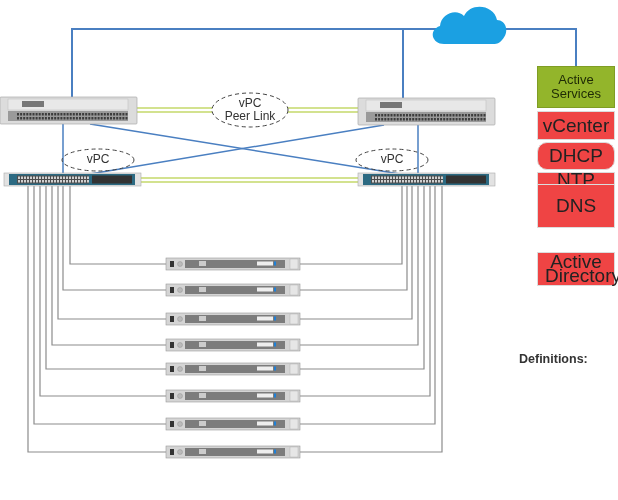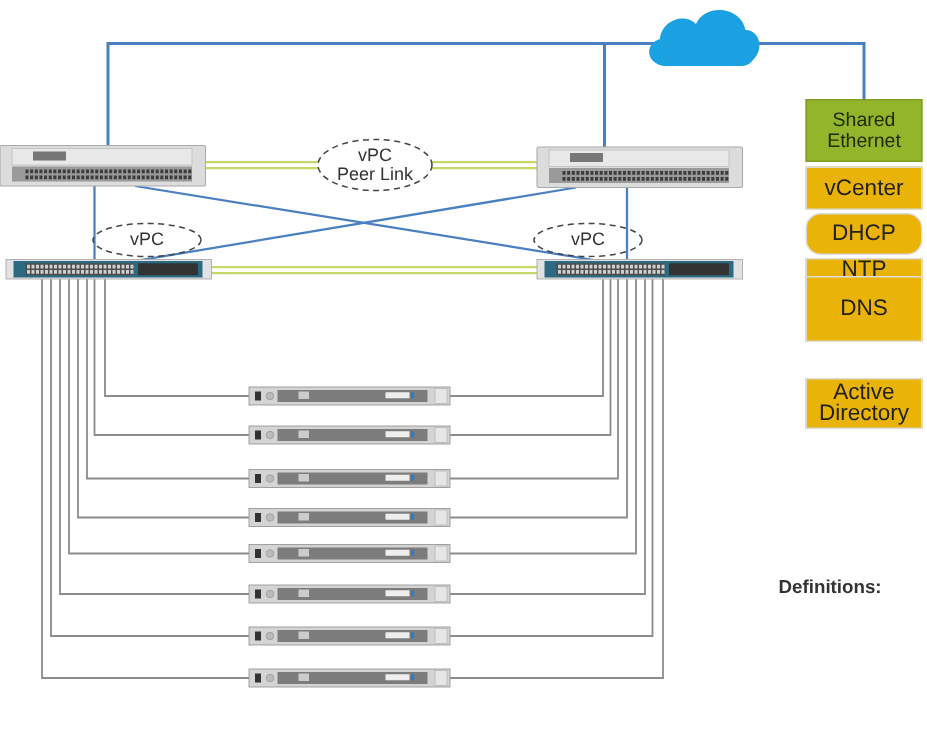--- a/index.html
+++ b/index.html
@@ -1,25 +1,25 @@
 <!DOCTYPE html>
 <html><head>
   <meta charset="utf-8">
   <style>
     html, body { margin: 0; padding: 0; background: #ffffff; }
     body { width: 618px; height: 500px; position: relative; overflow: hidden;
            font-family: "Liberation Sans", sans-serif; }
     #diagram { position: absolute; left: 0; top: 0; }
-    .svc-box { position: absolute; left: 537px; width: 78px; background: #eab308;
+    .svc-box { position: absolute; left: 537px; width: 78px; background: #ef4444;
                border: 1px solid #dcdcdc; box-sizing: border-box; display: flex;
                align-items: center; justify-content: center; text-align: center;
-               font-size: 15px; line-height: 14px; color: #222; }
+               font-size: 19px; line-height: 14px; color: #222; }
     .svc-head { background: #93b52b; border-color: #7f9d24; color: #1e2a05; font-size: 13px; }
     .legend { position: absolute; left: 519px; top: 352px; font-size: 12.5px; color: #333; }
-    .legend .title { font-weight: bold; color: #333; margin-bottom: 1px; margin-top: 32px; }
+    .legend .title { font-weight: bold; color: #333; margin-bottom: 1px; }
     .legend .row { display: flex; align-items: center; height: 15px; }
     .legend .sw { width: 12px; height: 2px; margin: 0 5px 0 2px; display: inline-block; }
     .bubble-label { position: absolute; font-size: 12px; color: #333; text-align: center; line-height: 13px; }
   </style>
 </head>
 <body>
 
 <svg id="diagram" width="618" height="500" viewBox="0 0 618 500">
   <g id="lines-converged">
       <polyline points="70,186 70,264 166,264" fill="none" stroke="#8c8c8c" stroke-width="1.2"></polyline>
@@ -415,21 +415,21 @@
 </svg>
 
 <div class="bubble-label" style="left:222px; top:97px; width:56px;">
   <div>vPC</div>
   <div>Peer Link</div>
 </div>
 <div class="bubble-label" style="left:78px; top:153px; width:40px;">vPC</div>
 <div class="bubble-label" style="left:372px; top:153px; width:40px;">vPC</div>
 
 <div class="svc-box svc-head" style="top:66px; height:42px;">
-  <span style="width:60px;">Shared Ethernet</span>
+  <span style="width:60px;">Active Services</span>
 </div>
 <div class="svc-box" style="top:111px; height:29px;">
     <span>vCenter</span>
   </div>
 <div class="svc-box" style="top:142px; height:28px;border-radius:10px;">
     <span>DHCP</span>
   </div>
 <div class="svc-box" style="top:172px; height:16px;">
     <span>NTP</span>
   </div>

